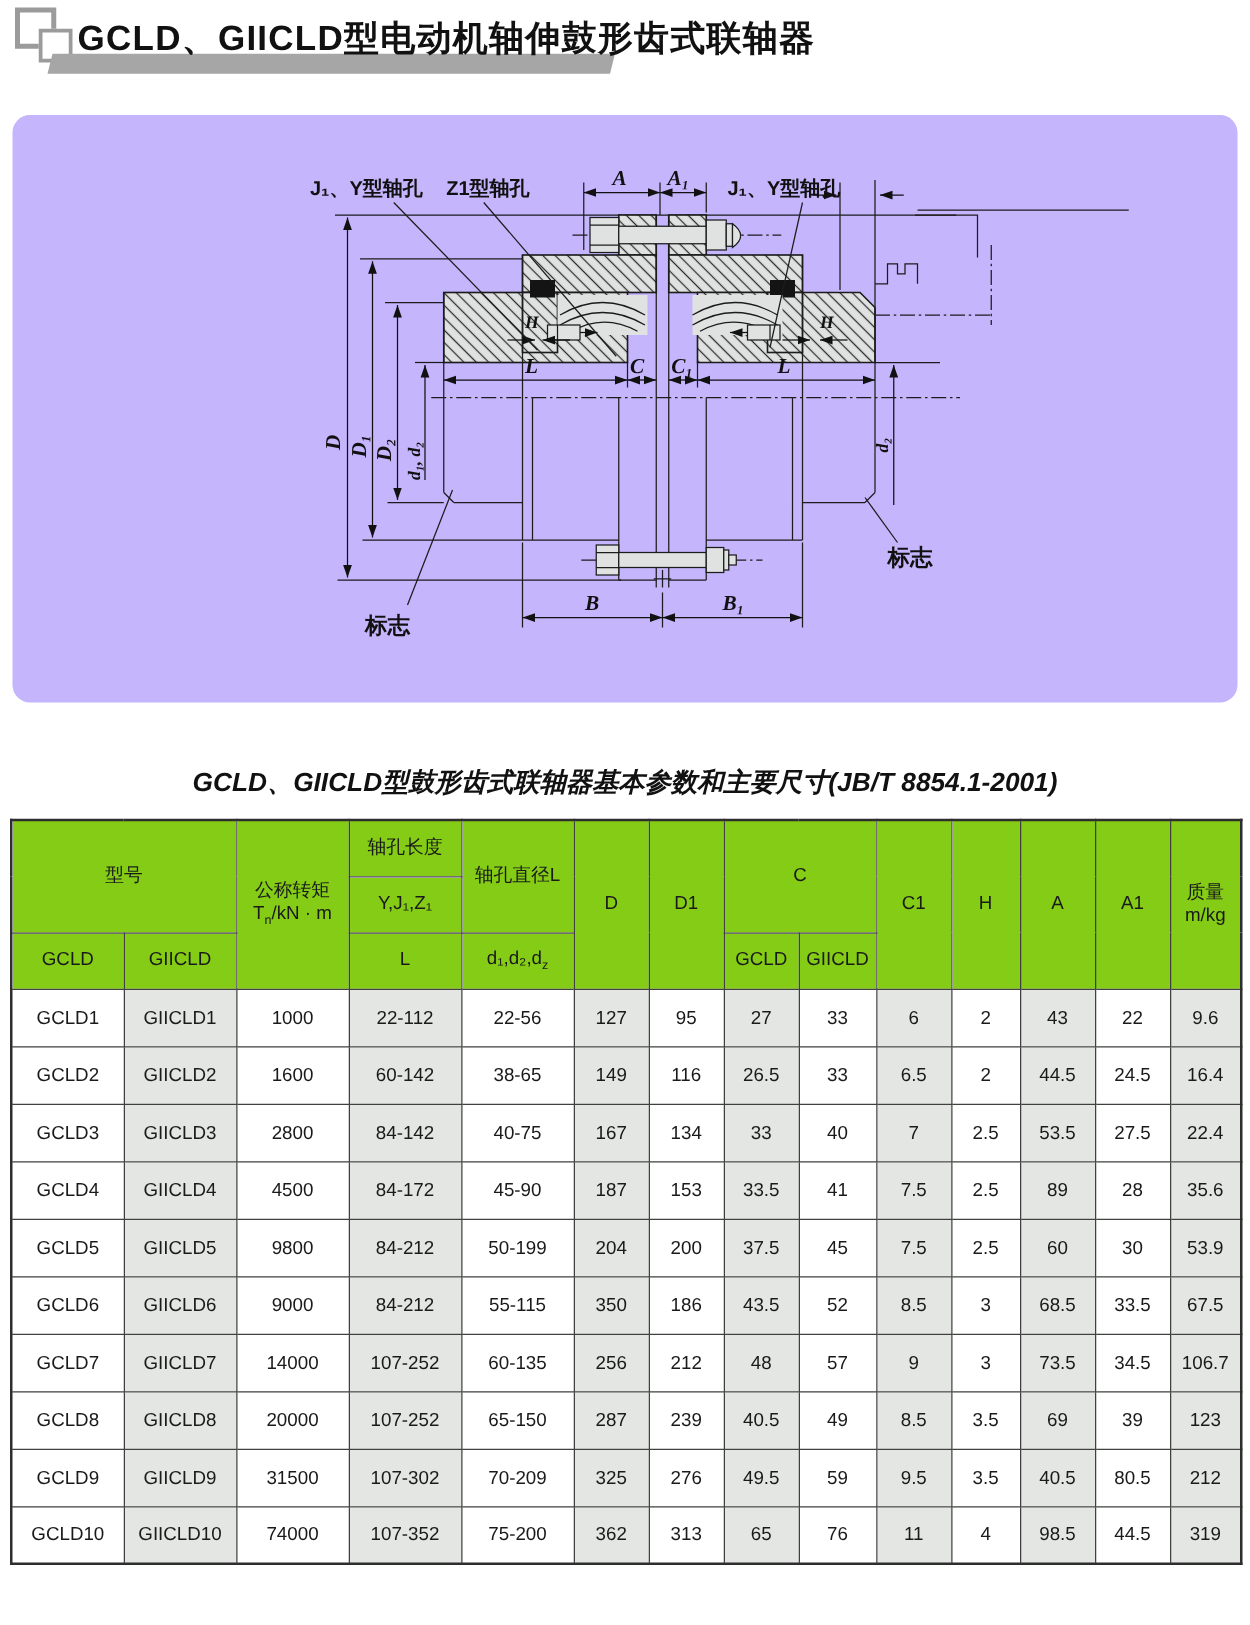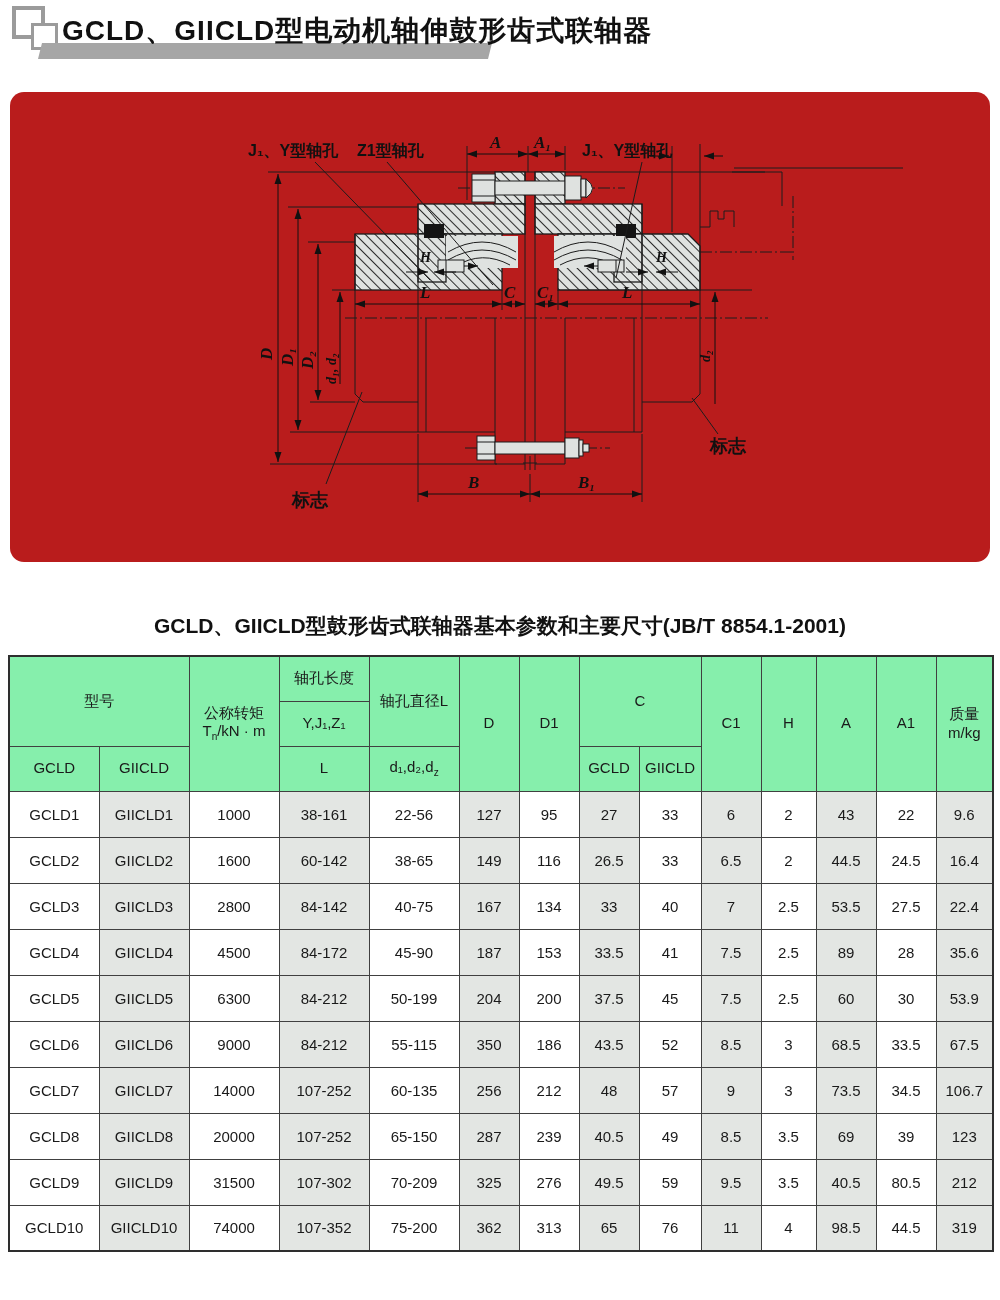--- a/index.html
+++ b/index.html
@@ -11,45 +11,45 @@
                       border:4px solid #9b9b9b; background:#ffffff; }
   .corner-icon .sq2 { position:absolute; left:31px; top:23px; width:21px; height:21px;
                       border:3px solid #9b9b9b; background:#ffffff; }
   .title-bar { position:absolute; left:40px; top:43px; width:450px; height:16px;
                background:#a6a6a6; transform:skewX(-14deg); z-index:1; }
   h1.page-title { position:absolute; left:62px; top:12px; margin:0; z-index:2;
                   font-size:28px; font-weight:bold; color:#111; letter-spacing:1px; }
 
   
   .diagram-panel { position:absolute; left:10px; top:92px; width:980px; height:470px;
-                   background:#b91c1c; border-radius:14px; }
+                   background:#c4b5fd; border-radius:14px; }
 
   svg .ln  { stroke:#1c1c1c; stroke-width:1; fill:none; }
   svg .dim { stroke:#111;    stroke-width:1; fill:none; }
   svg .cl  { stroke:#1c1c1c; stroke-width:1; fill:none; stroke-dasharray:12 3 2 3; }
   svg .hat { fill:url(#hat); stroke:#1c1c1c; stroke-width:1.3; }
   svg .bgf { fill:#dfe2e0; stroke:none; }
   svg .pt  { fill:#dfe2e0; stroke:#1c1c1c; stroke-width:1; }
   svg .blk { fill:#141414; stroke:none; }
   svg text.diml { font:italic bold 17px "Liberation Serif", serif; fill:#111; }
   svg text.dims { font:italic bold 14px "Liberation Serif", serif; fill:#111; }
   svg text.cn   { font:bold 16px "Liberation Sans", sans-serif; fill:#111; }
   svg text.cnb  { font:bold 18px "Liberation Sans", sans-serif; fill:#111; }
 
   
   .table-title { position:absolute; top:612px; left:0; width:100%; margin:0;
-                 text-align:center; font-size:21px; font-weight:bold; color:#111; }
+                 text-align:center; font-size:21px; font-weight:bold; color:#111;font-style:italic; }
   table.spec { position:absolute; top:655px; left:8px; width:984px;
                border-collapse:collapse; table-layout:fixed;
                border:2px solid #2e2e2e; }
   table.spec th, table.spec td { border:1px solid #404040; text-align:center;
                vertical-align:middle; font-size:15px; color:#1a1a1a; padding:0;
                font-weight:normal; overflow:hidden; }
   table.spec thead tr { height:45px; }
-  table.spec thead th { background:#86efac; line-height:1.25; }
+  table.spec thead th { background:#84cc16; line-height:1.25; }
   table.spec tbody tr { height:46px; }
   table.spec tbody td { background:#ffffff; }
   table.spec tbody td.shade { background:#e3e6e3; }
   table.spec sub { font-size:10px; }
   .footnote { position:absolute; top:1262px; left:8px; margin:0;
               font-size:13px; color:#111; }
 </style>
 </head>
 <body>
 
@@ -291,21 +291,21 @@
         <th><span>d₁,d₂,d</span><sub>z</sub></th>
         <th>GCLD</th>
         <th>GIICLD</th>
       </tr>
     </thead>
     <tbody>
         <tr>
           <td>GCLD1</td>
           <td class="shade">GIICLD1</td>
           <td>1000</td>
-          <td class="shade">38-161</td>
+          <td class="shade">22-112</td>
           <td>22-56</td>
           <td class="shade">127</td>
           <td>95</td>
           <td class="shade">27</td>
           <td>33</td>
           <td class="shade">6</td>
           <td>2</td>
           <td class="shade">43</td>
           <td>22</td>
           <td class="shade">9.6</td>
@@ -354,21 +354,21 @@
           <td>41</td>
           <td class="shade">7.5</td>
           <td>2.5</td>
           <td class="shade">89</td>
           <td>28</td>
           <td class="shade">35.6</td>
         </tr>
         <tr>
           <td>GCLD5</td>
           <td class="shade">GIICLD5</td>
-          <td>6300</td>
+          <td>9800</td>
           <td class="shade">84-212</td>
           <td>50-199</td>
           <td class="shade">204</td>
           <td>200</td>
           <td class="shade">37.5</td>
           <td>45</td>
           <td class="shade">7.5</td>
           <td>2.5</td>
           <td class="shade">60</td>
           <td>30</td>

